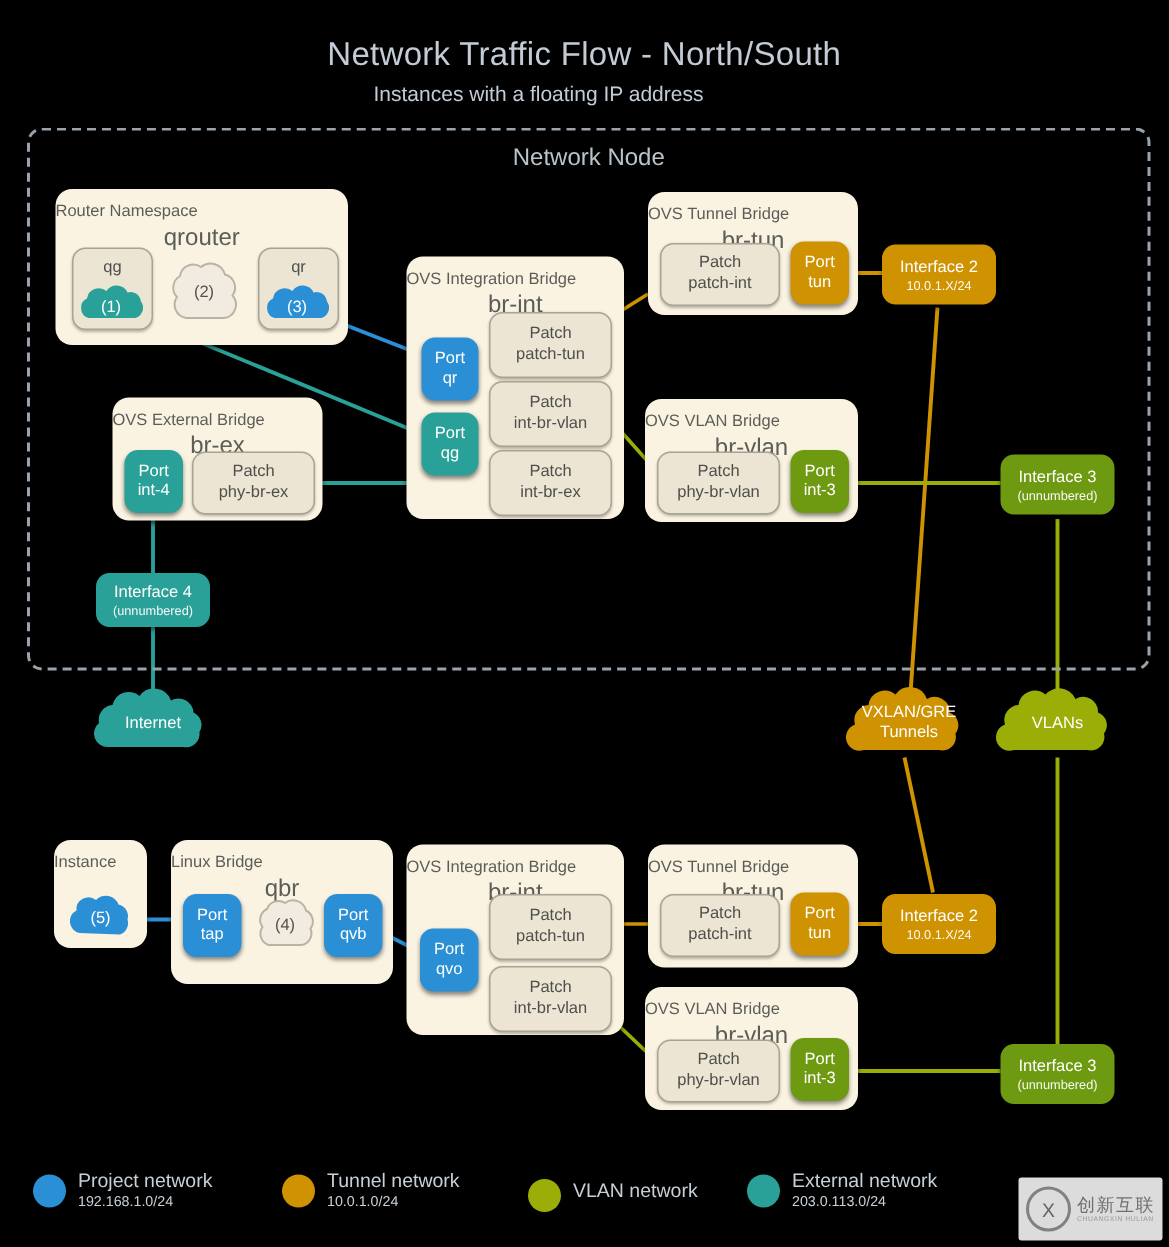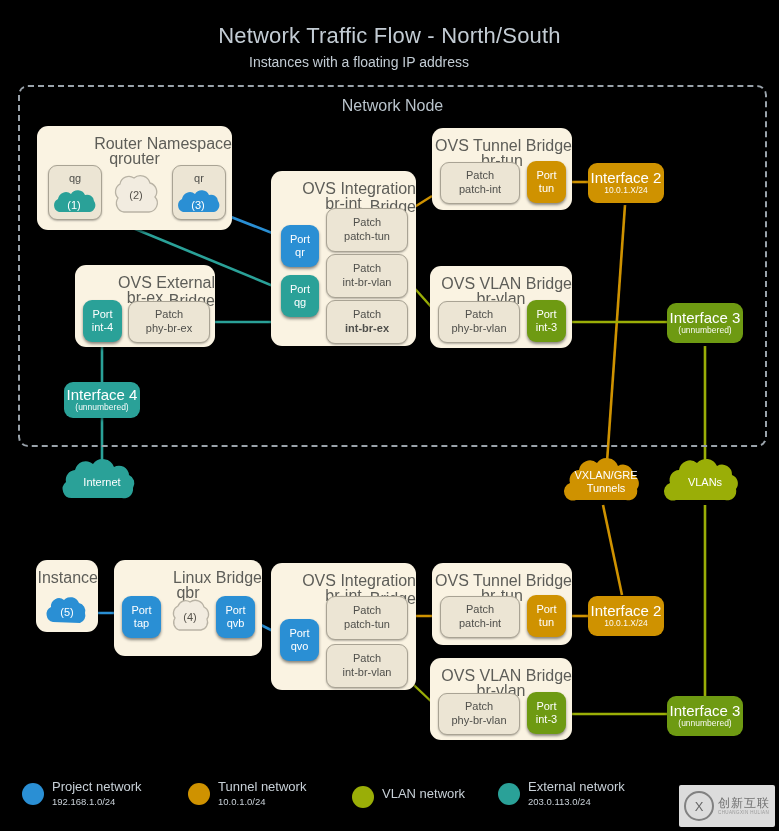--- a/index.html
+++ b/index.html
@@ -29,22 +29,22 @@
     position:absolute;width:100%;text-align:center;top:10px;
     font-size:16px;color:#b9c3cb;
   }
 
   
   .panel{
     position:absolute;background:#faf3e2;border-radius:11px;
     box-shadow:0 2px 3px rgba(0,0,0,.55);
   }
   .panel-title{
-    position:absolute;left:0;width:100%;text-align:right;top:9px;
-    font-size:16px;color:#5d5d58;
+    position:absolute;left:0;width:100%;text-align:left;top:9px;
+    font-size:11px;color:#5d5d58;
   }
   .panel-sub{
     position:absolute;left:0;width:100%;text-align:center;top:24px;
     font-size:16px;color:#5d5d58;
   }
 
   
   .subbox{
     position:absolute;background:#ece5d4;border:1.5px solid #a9a394;
     border-radius:9px;box-shadow:0 1px 2px rgba(0,0,0,.28);
@@ -61,21 +61,21 @@
     line-height:13px;box-shadow:0 2px 3px rgba(0,0,0,.45);text-align:center;
   }
   .port span{display:block;}
 
   
   .iface{
     position:absolute;border-radius:9px;display:flex;flex-direction:column;
     align-items:center;justify-content:center;color:#fff;
     box-shadow:0 2px 3px rgba(0,0,0,.45);text-align:center;
   }
-  .iface .if-name{font-size:15px;line-height:14px;}
+  .iface .if-name{font-size:11px;line-height:14px;}
   .iface .if-sub{font-size:8.5px;line-height:11px;opacity:.95;}
 
   
   .cloud{position:absolute;}
   .cloud svg{display:block;overflow:visible;}
   .cloud-text{
     position:absolute;left:0;top:0;width:100%;height:100%;
     display:flex;flex-direction:column;align-items:center;justify-content:center;
     font-size:11px;color:#fff;line-height:13px;text-align:center;pointer-events:none;
   }
@@ -213,21 +213,21 @@
   <div class="subbox" style="left:326px;top:208px;width:80px;height:42px;">
     <div class="subbox-label" style="top:7px;">Patch</div>
     <div class="subbox-label" style="top:21px;">patch-tun</div>
   </div>
   <div class="subbox" style="left:326px;top:254px;width:80px;height:42px;">
     <div class="subbox-label" style="top:7px;">Patch</div>
     <div class="subbox-label" style="top:21px;">int-br-vlan</div>
   </div>
   <div class="subbox" style="left:326px;top:300px;width:80px;height:42px;">
     <div class="subbox-label" style="top:7px;">Patch</div>
-    <div class="subbox-label" style="top:21px;font-weight:bold;">int-br-ex</div>
+    <div class="subbox-label" style="top:21px;">int-br-ex</div>
   </div>
 
   <div class="panel" style="left:432px;top:128px;width:140px;height:82px;">
     <div class="panel-title">OVS Tunnel Bridge</div>
     <div class="panel-sub">br-tun</div>
   </div>
   <div class="subbox" style="left:440px;top:162px;width:78px;height:40px;">
     <div class="subbox-label" style="top:6px;">Patch</div>
     <div class="subbox-label" style="top:20px;">patch-int</div>
   </div>

